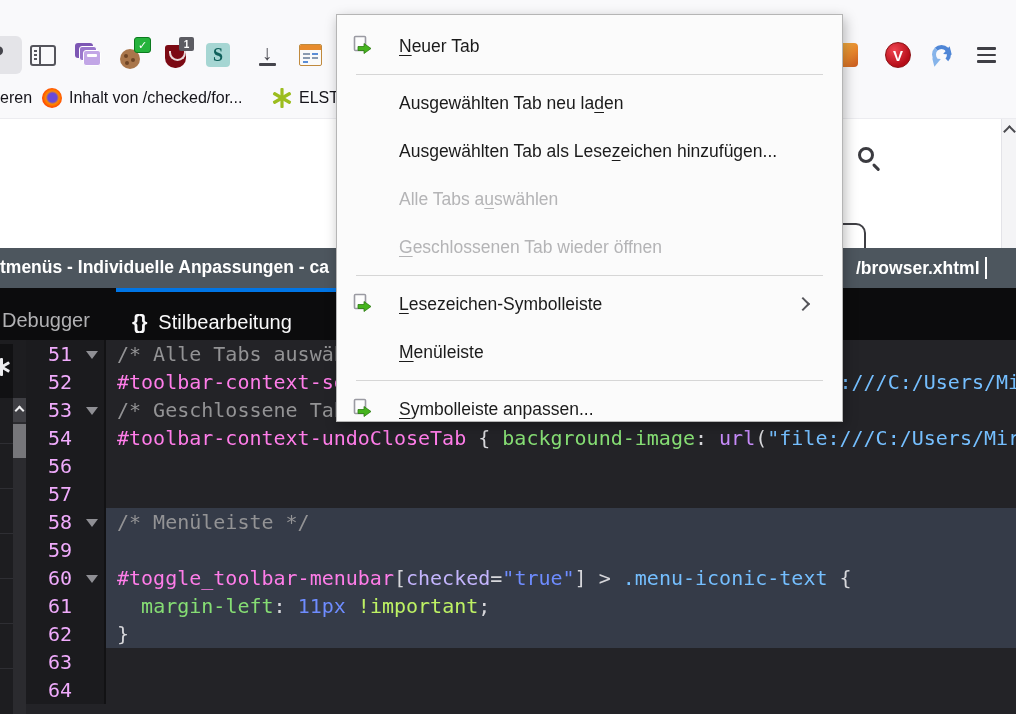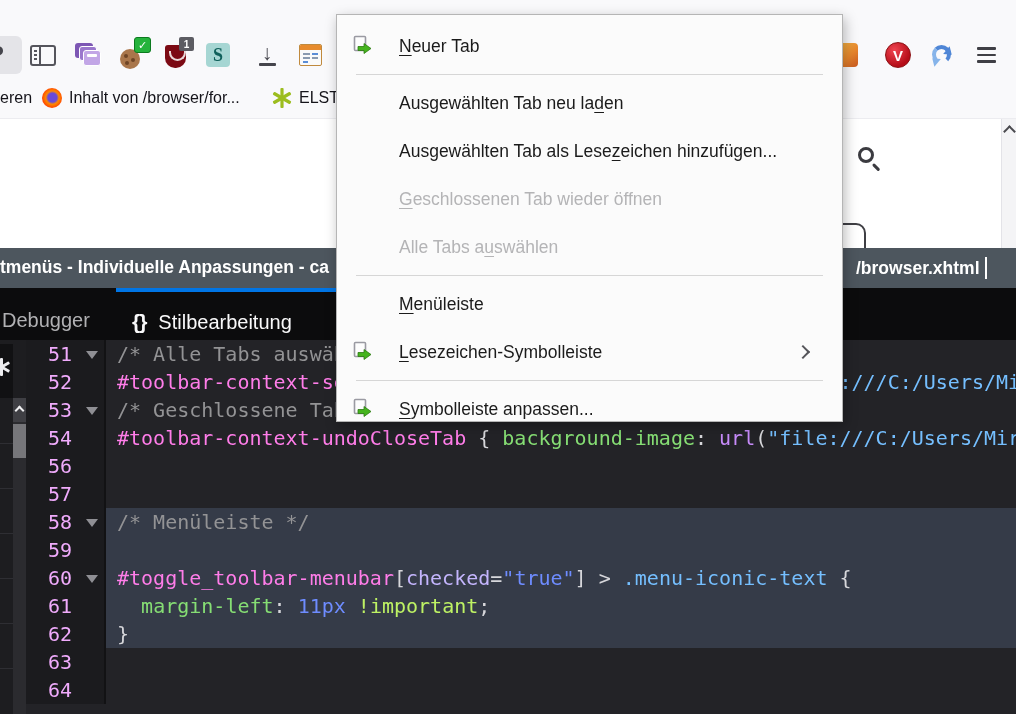--- a/index.html
+++ b/index.html
@@ -200,21 +200,21 @@
           <i></i>
           <i></i>
         </div>
     </div>
   </div>
 
   <div class="bookmarks-bar">
     <span class="bm-partial">eren</span>
     <div class="bm-item" style="left:42px;top:8px">
       <span class="ic-firefox"></span>
-      <span>Inhalt von /browser/for...</span>
+      <span>Inhalt von /checked/for...</span>
     </div>
     <div class="bm-item" style="left:272px;top:8px">
       <svg width="20" height="20" viewBox="0 0 20 20">
         <g fill="#9cbd1f">
           <rect x="8.4" y="0" width="3.2" height="20" rx="1"></rect>
           <rect x="8.4" y="0" width="3.2" height="20" rx="1" transform="rotate(60 10 10)"></rect>
           <rect x="8.4" y="0" width="3.2" height="20" rx="1" transform="rotate(120 10 10)"></rect>
         </g>
       </svg>
       <span>ELSTER</span>
@@ -359,37 +359,37 @@
         <span class="lbl"><u>N</u>euer Tab</span>
       </div>
       <div class="menu-sep"></div>
       <div class="menu-item">
         <span class="lbl">Ausgewählten Tab neu la<u>d</u>en</span>
       </div>
       <div class="menu-item">
         <span class="lbl">Ausgewählten Tab als Lese<u>z</u>eichen hinzufügen...</span>
       </div>
       <div class="menu-item disabled">
+        <span class="lbl">Alle Tabs a<u>u</u>swählen</span>
+      </div>
+      <div class="menu-item disabled">
         <span class="lbl"><u>G</u>eschlossenen Tab wieder öffnen</span>
       </div>
-      <div class="menu-item disabled">
-        <span class="lbl">Alle Tabs a<u>u</u>swählen</span>
-      </div>
       <div class="menu-sep"></div>
-      <div class="menu-item">
-        <span class="lbl"><u>M</u>enüleiste</span>
-      </div>
       <div class="menu-item">
         <span class="icon-slot"><svg width="22" height="22" viewBox="0 0 22 22">
             <rect x="3.5" y="1.5" width="11" height="14" rx="1" fill="#fdfdfd" stroke="#9a9aa2" stroke-width="1.6"></rect>
             <polygon points="7,11.5 13,11.5 13,8.5 20,13.5 13,18.5 13,15.5 7,15.5" fill="#46b41e" stroke="#2c7a12" stroke-width="0.8"></polygon>
           </svg></span>
         <span class="lbl"><u>L</u>esezeichen-Symbolleiste</span>
         <span class="submenu-chevron"></span>
       </div>
+      <div class="menu-item">
+        <span class="lbl"><u>M</u>enüleiste</span>
+      </div>
       <div class="menu-sep"></div>
       <div class="menu-item">
         <span class="icon-slot"><svg width="22" height="22" viewBox="0 0 22 22">
             <rect x="3.5" y="1.5" width="11" height="14" rx="1" fill="#fdfdfd" stroke="#9a9aa2" stroke-width="1.6"></rect>
             <polygon points="7,11.5 13,11.5 13,8.5 20,13.5 13,18.5 13,15.5 7,15.5" fill="#46b41e" stroke="#2c7a12" stroke-width="0.8"></polygon>
           </svg></span>
         <span class="lbl"><u>S</u>ymbolleiste anpassen...</span>
       </div>
     </div>
 

